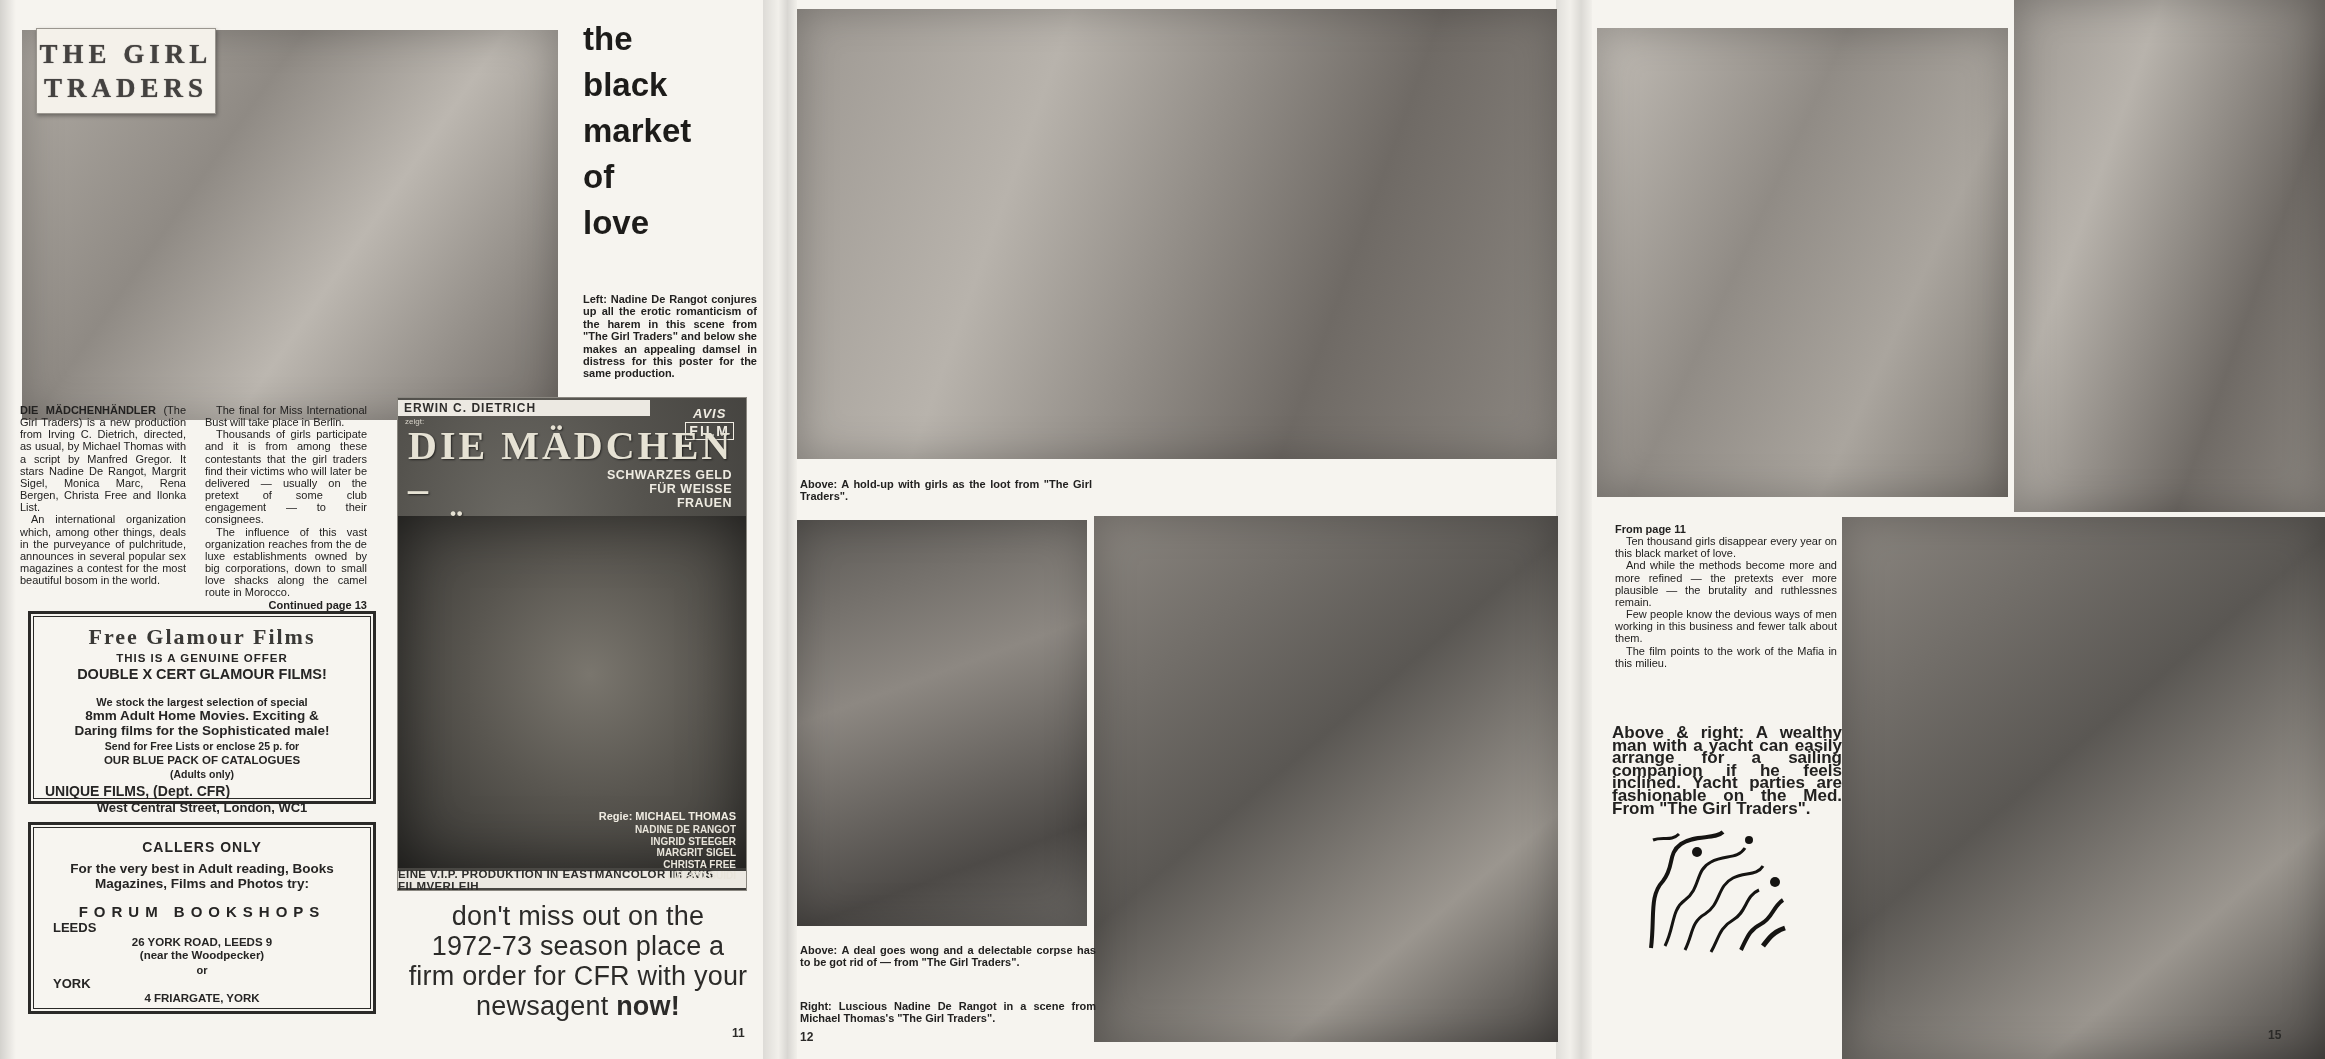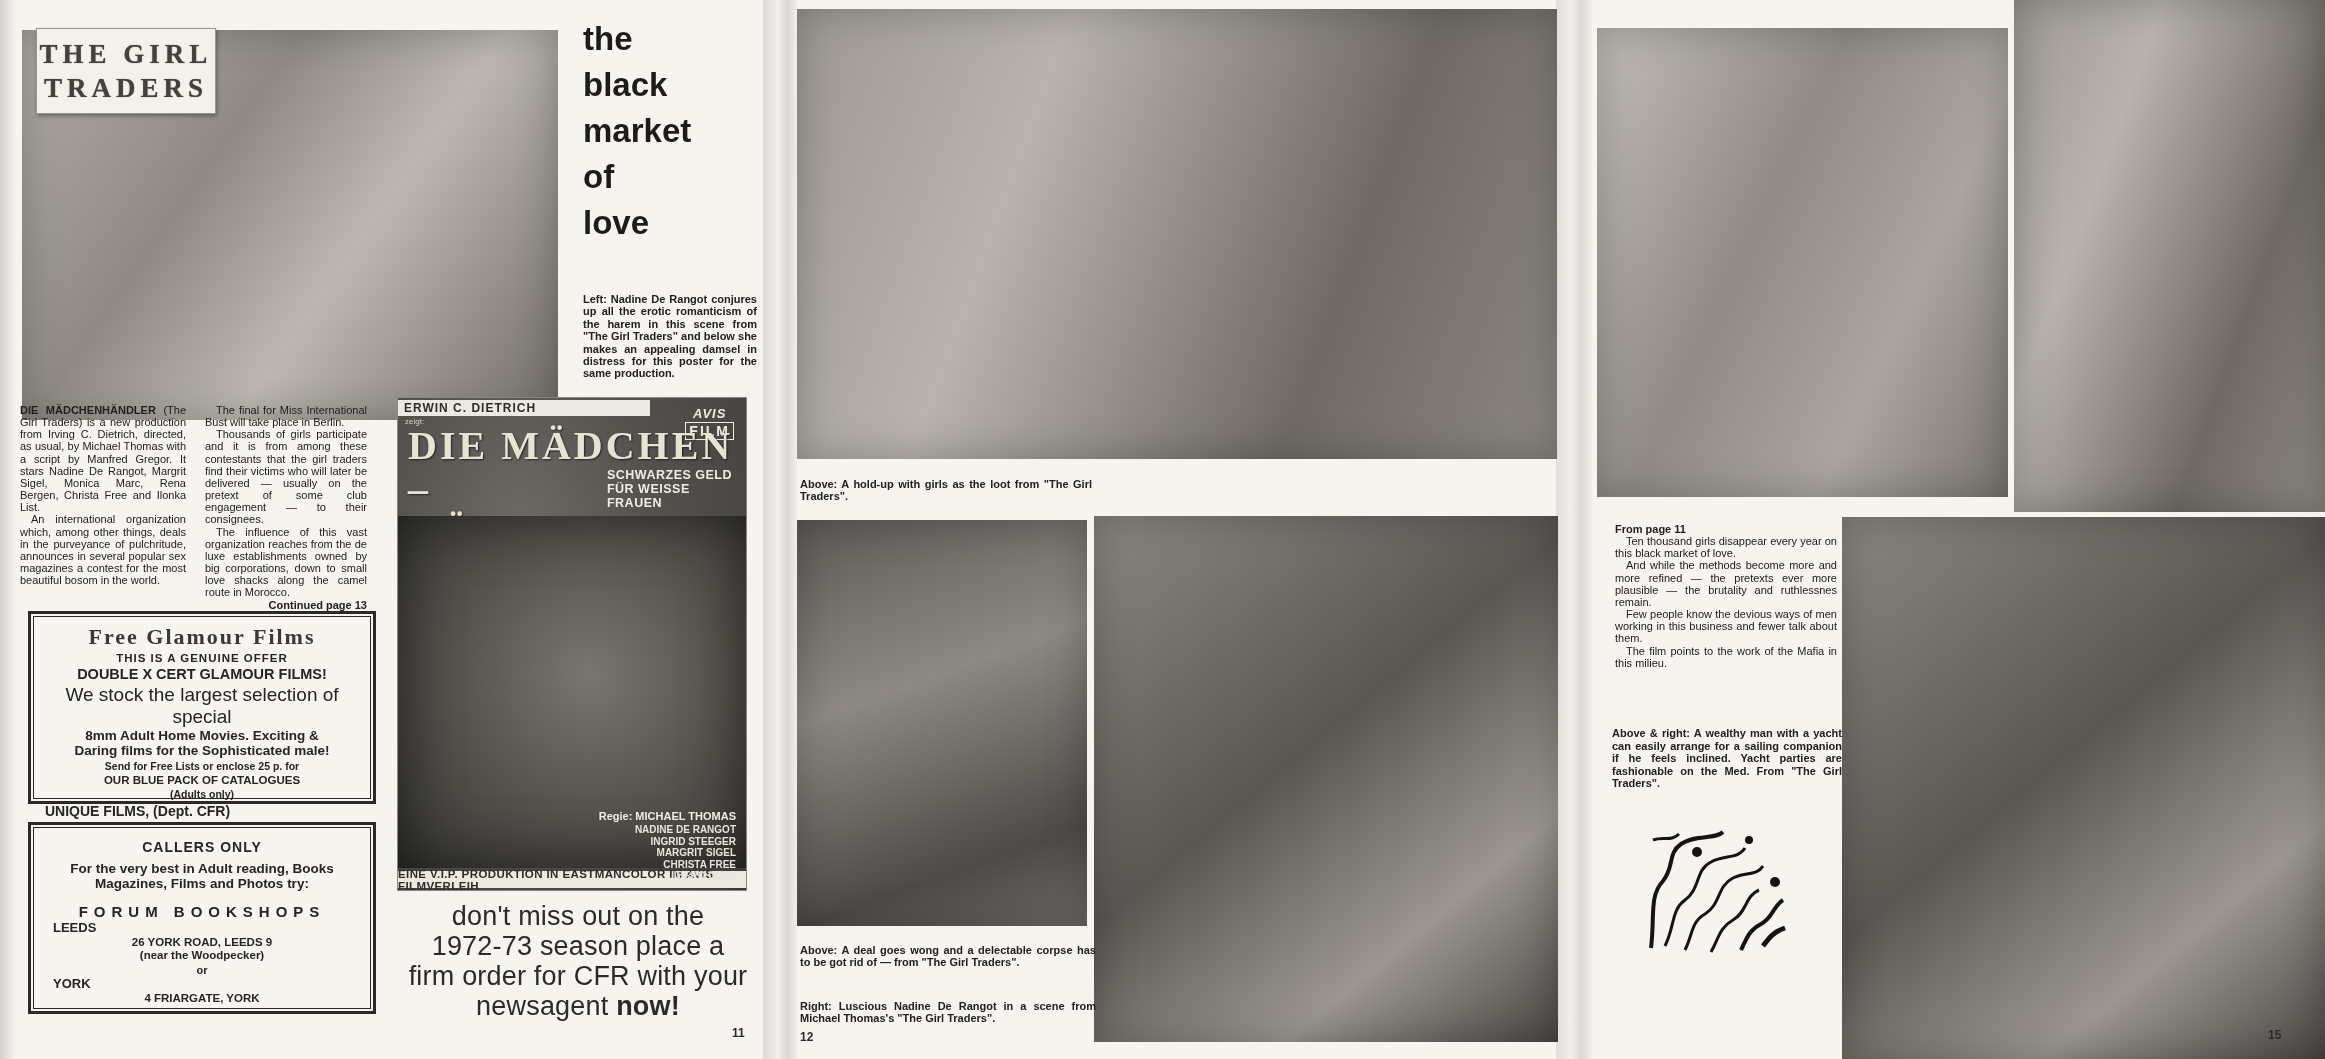--- a/index.html
+++ b/index.html
@@ -40,21 +40,21 @@
   #col2{left:205px;top:404px;width:162px;}
   #continued{font-weight:bold;text-align:right;}
 
   
   .adbox{background:#f7f5f0;border:3px solid #2b2a28;box-shadow:inset 0 0 0 2px #f7f5f0,inset 0 0 0 3px #2b2a28;
          padding:10px 8px 19px 8px;box-sizing:border-box;text-align:center;color:#262524;}
   #ad-glamour{left:28px;top:611px;width:348px;height:193px;}
   #ad-glamour .gtitle{font-family:"Liberation Serif",serif;font-weight:bold;font-size:22px;letter-spacing:2px;color:#3a3936;}
   .g0{font-size:11.5px;font-weight:bold;letter-spacing:1px;margin-top:2px;}
   .g1{font-size:14.5px;font-weight:bold;margin-top:2px;}
-  .g2{font-size:19px;font-weight:normal;margin-top:2px;}
+  .g2{font-size:11px;font-weight:bold;margin-top:14px;}
   .g3{font-size:13.5px;font-weight:bold;}
   .g4{font-size:13.5px;font-weight:bold;}
   .g5{font-size:10.5px;font-weight:bold;margin-top:2px;}
   .g6{font-size:11.5px;font-weight:bold;margin-top:2px;}
   .g7{font-size:10.5px;font-weight:bold;margin-top:2px;}
   .gaddr1{font-size:14px;font-weight:bold;text-align:left;margin:3px 0 0 6px;}
   .gaddr2{font-size:13px;font-weight:bold;margin-top:1px;}
   #ad-forum{left:28px;top:822px;width:348px;height:192px;}
   .f0{font-size:14px;font-weight:bold;letter-spacing:1px;margin-top:4px;}
   .f1{font-size:13.5px;font-weight:bold;margin-top:6px;}
@@ -69,21 +69,21 @@
           overflow:hidden;box-shadow:0 0 0 1px #8a8780;}
   #poster-topbar{position:absolute;left:0;top:2px;width:252px;height:16px;background:#ece9e2;display:flex;align-items:center;}
   #poster-topbar span{font-size:12px;font-weight:bold;color:#2e2d2b;margin-left:6px;letter-spacing:1px;}
   #poster-zeigt{position:absolute;left:7px;top:19px;font-size:8px;color:#d8d4ca;}
   #avis-logo{position:absolute;right:12px;top:8px;text-align:center;}
   #avis-logo .avis{font-size:13px;font-weight:bold;font-style:italic;color:#f0ece2;letter-spacing:1px;}
   #avis-logo .film{font-size:14px;font-weight:bold;color:#f0ece2;border:1px solid #f0ece2;padding:0 3px;margin-top:1px;letter-spacing:2px;}
   #poster-title{position:absolute;left:10px;top:26px;width:330px;}
   #poster-title div{font-family:"Liberation Serif",serif;font-weight:bold;font-size:40px;line-height:43px;
                     color:#e6e2d4;letter-spacing:3px;text-shadow:1px 1px 2px rgba(0,0,0,.6);}
-  #poster-tagline{position:absolute;right:14px;top:70px;text-align:left;}
+  #poster-tagline{position:absolute;right:14px;top:70px;text-align:right;}
   #poster-tagline div{font-size:12.5px;font-weight:bold;color:#efece2;line-height:14px;letter-spacing:.5px;}
   #poster-photo{position:absolute;left:0;top:118px;width:348px;height:352px;
                 background:radial-gradient(ellipse at 55% 45%,#7a766e 0%,#595650 45%,#343330 100%);box-shadow:inset 0 0 60px rgba(0,0,0,.5);}
   #poster-credits{position:absolute;right:10px;top:412px;text-align:right;z-index:2;}
   #poster-credits .regie{font-size:11px;font-weight:bold;color:#f0ece2;margin-bottom:2px;text-align:center;}
   #poster-credits div.cast{font-size:10px;font-weight:bold;color:#e8e4da;line-height:11.5px;}
   #poster-bottombar{position:absolute;left:0;bottom:2px;width:348px;height:17px;background:#ece9e2;
                     font-size:11.5px;font-weight:bold;color:#2e2d2b;display:flex;align-items:center;justify-content:center;letter-spacing:.4px;}
 
   
@@ -93,21 +93,21 @@
   .pagenum{font-size:12px;font-weight:bold;color:#2b2a28;}
 
   
   #caption-top{left:800px;top:478px;width:292px;}
   #caption-above{left:800px;top:944px;width:296px;}
   #caption-right{left:800px;top:1000px;width:296px;}
 
   
   #col13{left:1615px;top:523px;width:222px;}
   #col13 .head{font-weight:bold;}
-  #caption13{left:1612px;top:727px;width:230px;font-size:11px;line-height:12.6px;}
+  #caption13{left:1612px;top:727px;width:230px;font-size:17px;line-height:12.6px;}
   #woodcut{left:1645px;top:826px;width:150px;height:130px;}
 </style>
 </head>
 <body>
 
 <div id="scan">
 
   <div class="photo ph-a abs" style="left:22px;top:30px;width:536px;height:390px;"></div>
 
   <div class="abs" id="title-box">

